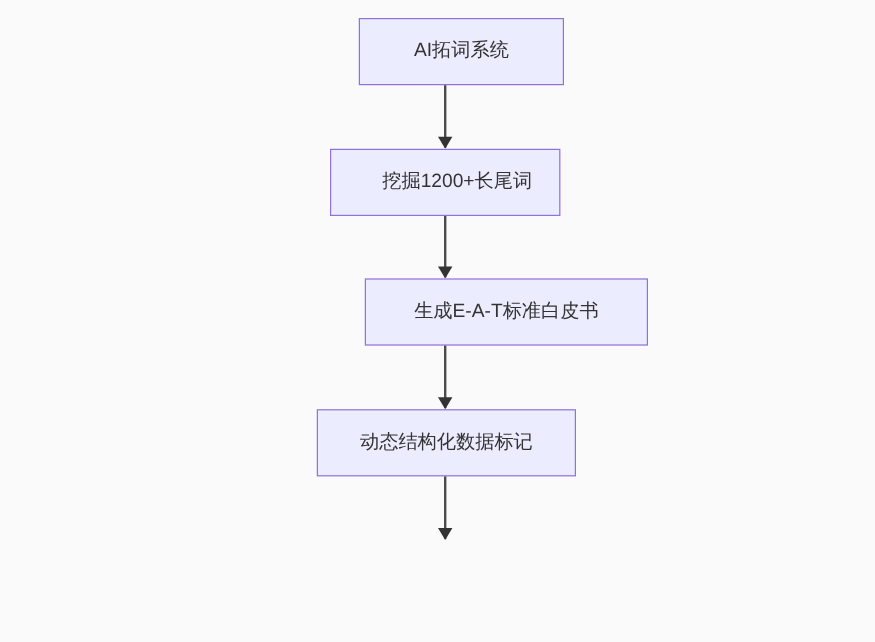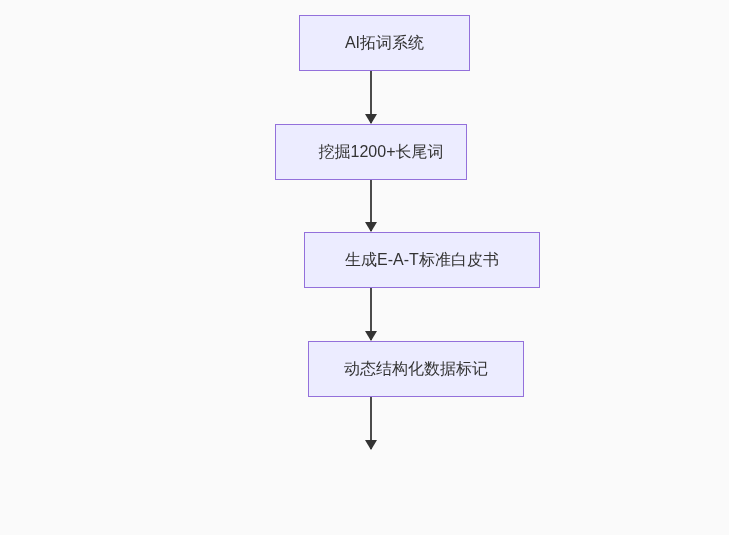--- a/index.html
+++ b/index.html
@@ -25,21 +25,21 @@
     line-height: 1;
     display: flex;
     align-items: center;
     justify-content: center;
     text-align: center;
     white-space: nowrap;
   }
   .node-1 { left: 299px; top: 15px;  width: 171px; height: 56px; }
   .node-2 { left: 275px; top: 124px; width: 192px; height: 56px; padding-left: 20px; }
   .node-3 { left: 260px; top: 232px; width: 236px; height: 56px; margin-left: 44px; }
-  .node-4 { left: 264px; top: 341px; width: 216px; height: 56px; margin-left: 44px; }
+  .node-4 { left: 264px; top: 341px; width: 216px; height: 56px; }
   .node-5 { left: 254px; top: 450px; width: 231px; height: 56px; }
 
   .arrow {
     position: absolute;
     left: 370px;
     width: 2px;
     background: #4b4b4b;
   }
   .arrow::after {
     content: '';

